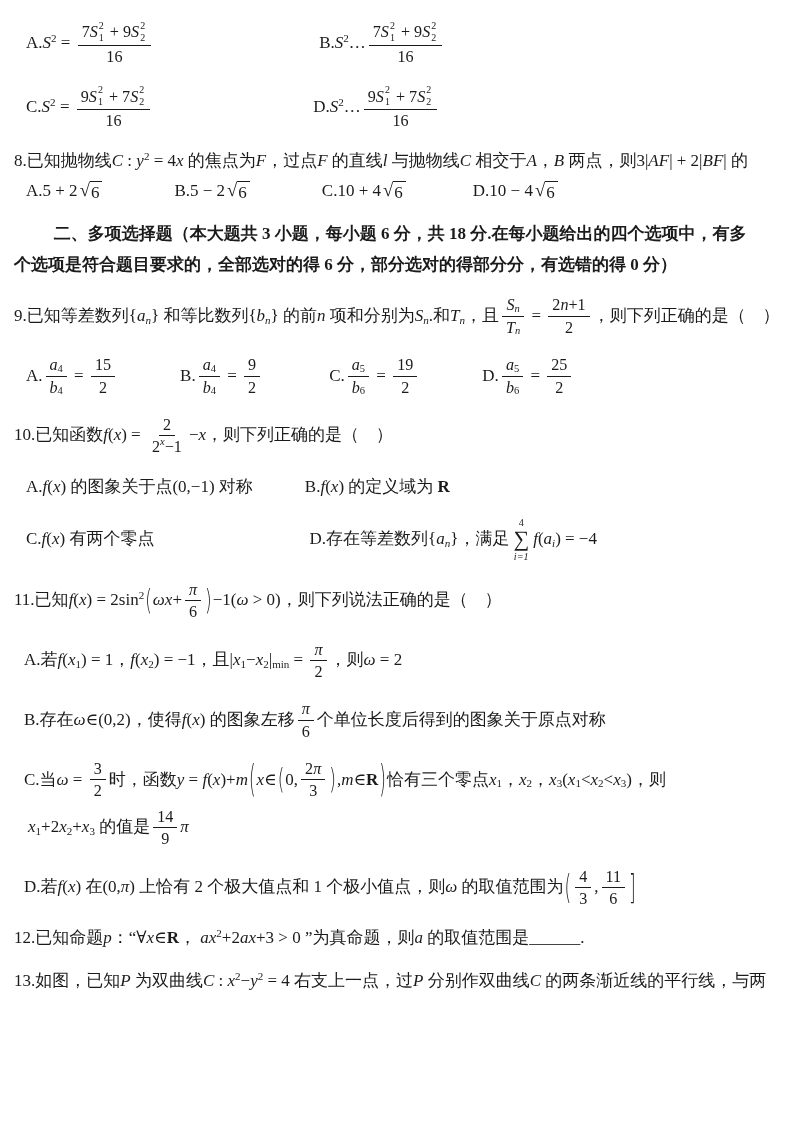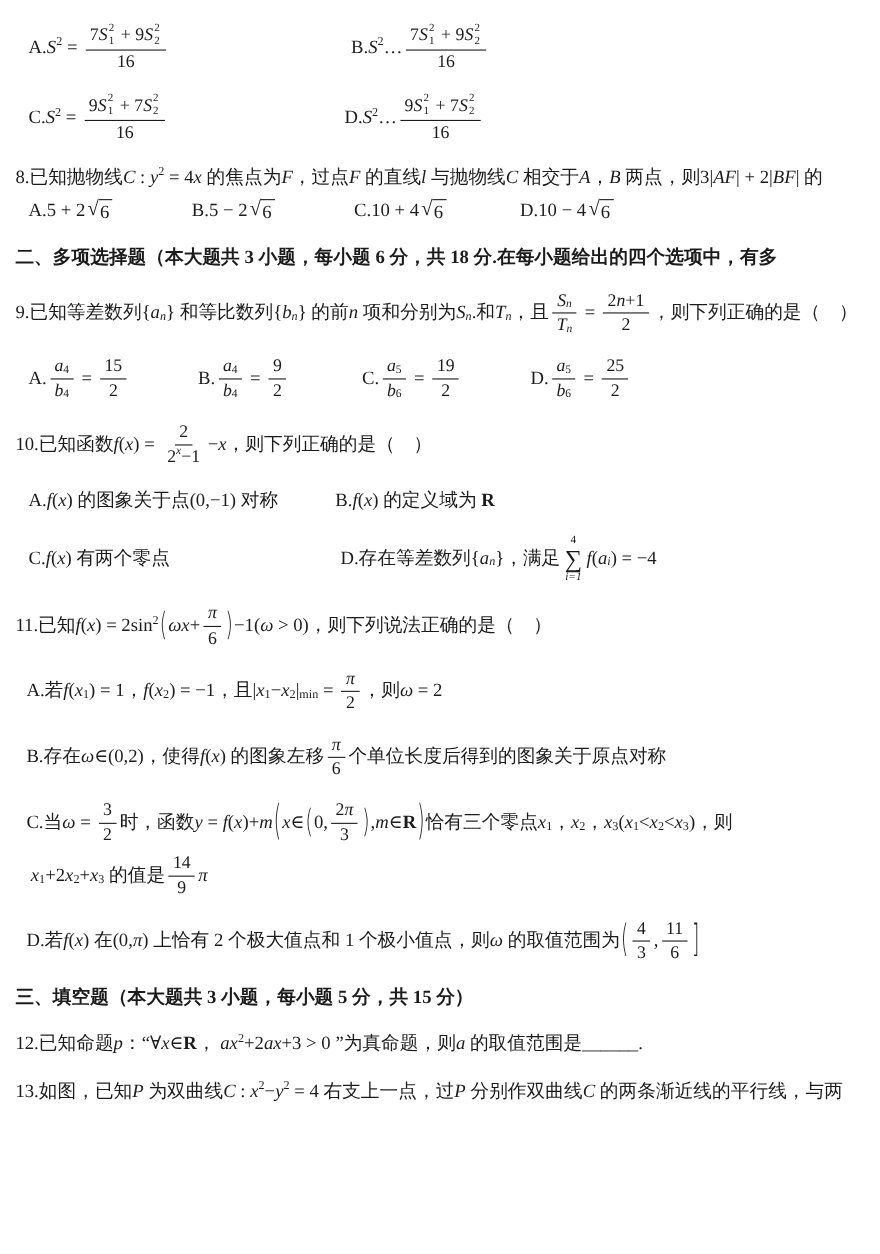--- a/index.html
+++ b/index.html
@@ -28,28 +28,28 @@
   .gap{display:inline-block;height:1px;flex:none}
 </style>
 </head>
 <body>
 
 <div class="page" id="doc">
     <div class="row" style="padding-left: 12px;"><span class="tx">A.</span><span class="tx it">S</span><span class="sup">2</span><span class="tx"> = </span><span class="frac"><span class="fnum"><span class="tx">7</span><span class="tx it">S</span><span class="ss"><span class="ssr">2</span><span class="ssr">1</span></span><span class="tx"> + 9</span><span class="tx it">S</span><span class="ss"><span class="ssr">2</span><span class="ssr">2</span></span></span><span class="fden"><span class="tx">16</span></span></span><span class="gap" style="width: 165px;"></span><span class="tx">B.</span><span class="tx it">S</span><span class="sup">2</span><span class="tx">…</span><span class="frac"><span class="fnum"><span class="tx">7</span><span class="tx it">S</span><span class="ss"><span class="ssr">2</span><span class="ssr">1</span></span><span class="tx"> + 9</span><span class="tx it">S</span><span class="ss"><span class="ssr">2</span><span class="ssr">2</span></span></span><span class="fden"><span class="tx">16</span></span></span></div>
     <div class="row" style="padding-left: 12px;"><span class="tx">C.</span><span class="tx it">S</span><span class="sup">2</span><span class="tx"> = </span><span class="frac"><span class="fnum"><span class="tx">9</span><span class="tx it">S</span><span class="ss"><span class="ssr">2</span><span class="ssr">1</span></span><span class="tx"> + 7</span><span class="tx it">S</span><span class="ss"><span class="ssr">2</span><span class="ssr">2</span></span></span><span class="fden"><span class="tx">16</span></span></span><span class="gap" style="width: 160px;"></span><span class="tx">D.</span><span class="tx it">S</span><span class="sup">2</span><span class="tx">…</span><span class="frac"><span class="fnum"><span class="tx">9</span><span class="tx it">S</span><span class="ss"><span class="ssr">2</span><span class="ssr">1</span></span><span class="tx"> + 7</span><span class="tx it">S</span><span class="ss"><span class="ssr">2</span><span class="ssr">2</span></span></span><span class="fden"><span class="tx">16</span></span></span></div>
     <div class="row" style="margin-bottom: 6px;"><span class="tx">8.已知抛物线</span><span class="tx it">C</span><span class="tx"> : </span><span class="tx it">y</span><span class="sup">2</span><span class="tx"> = 4</span><span class="tx it">x</span><span class="tx"> 的焦点为</span><span class="tx it">F</span><span class="tx">，过点</span><span class="tx it">F</span><span class="tx"> 的直线</span><span class="tx it">l</span><span class="tx"> 与抛物线</span><span class="tx it">C</span><span class="tx"> 相交于</span><span class="tx it">A</span><span class="tx">，</span><span class="tx it">B</span><span class="tx"> 两点，则</span><span class="tx">3|</span><span class="tx it">AF</span><span class="tx">| + 2|</span><span class="tx it">BF</span><span class="tx">| 的</span></div>
     <div class="row" style="padding-left: 12px;"><span class="tx">A.</span><span class="tx">5 + 2</span><span class="sqrt"><span class="rsym">√</span><span class="rcand">6</span></span><span class="gap" style="width: 70px;"></span><span class="tx">B.</span><span class="tx">5 − 2</span><span class="sqrt"><span class="rsym">√</span><span class="rcand">6</span></span><span class="gap" style="width: 70px;"></span><span class="tx">C.</span><span class="tx">10 + 4</span><span class="sqrt"><span class="rsym">√</span><span class="rcand">6</span></span><span class="gap" style="width: 65px;"></span><span class="tx">D.</span><span class="tx">10 − 4</span><span class="sqrt"><span class="rsym">√</span><span class="rcand">6</span></span></div>
-    <div class="row bold" style="margin-bottom: 17px;"><span class="tx">二、多项选择题（本大题共 3 小题，每小题 6 分，共 18 分.在每小题给出的四个选项中，有多</span></div>
+    <div class="row bold" style="margin-bottom: 6px; justify-content: center;"><span class="tx">二、多项选择题（本大题共 3 小题，每小题 6 分，共 18 分.在每小题给出的四个选项中，有多</span></div>
+    <div class="row bold"><span class="tx">个选项是符合题目要求的，全部选对的得 6 分，部分选对的得部分分，有选错的得 0 分）</span></div>
     <div class="row"><span class="tx">9.已知等差数列</span><span class="tx">{</span><span class="tx it">a</span><span class="sub it">n</span><span class="tx">}</span><span class="tx"> 和等比数列</span><span class="tx">{</span><span class="tx it">b</span><span class="sub it">n</span><span class="tx">}</span><span class="tx"> 的前</span><span class="tx it">n</span><span class="tx"> 项和分别为</span><span class="tx it">S</span><span class="sub it">n</span><span class="tx">.和</span><span class="tx it">T</span><span class="sub it">n</span><span class="tx">，且</span><span class="frac"><span class="fnum"><span class="tx it">S</span><span class="sub it">n</span></span><span class="fden"><span class="tx it">T</span><span class="sub it">n</span></span></span><span class="tx"> = </span><span class="frac"><span class="fnum"><span class="tx">2</span><span class="tx it">n</span><span class="tx">+1</span></span><span class="fden"><span class="tx">2</span></span></span><span class="tx">，则下列正确的是（　）</span></div>
     <div class="row" style="padding-left: 12px;"><span class="tx">A.</span><span class="frac"><span class="fnum"><span class="tx it">a</span><span class="sub">4</span></span><span class="fden"><span class="tx it">b</span><span class="sub">4</span></span></span><span class="tx"> = </span><span class="frac"><span class="fnum"><span class="tx">15</span></span><span class="fden"><span class="tx">2</span></span></span><span class="gap" style="width: 62px;"></span><span class="tx">B.</span><span class="frac"><span class="fnum"><span class="tx it">a</span><span class="sub">4</span></span><span class="fden"><span class="tx it">b</span><span class="sub">4</span></span></span><span class="tx"> = </span><span class="frac"><span class="fnum"><span class="tx">9</span></span><span class="fden"><span class="tx">2</span></span></span><span class="gap" style="width: 66px;"></span><span class="tx">C.</span><span class="frac"><span class="fnum"><span class="tx it">a</span><span class="sub">5</span></span><span class="fden"><span class="tx it">b</span><span class="sub">6</span></span></span><span class="tx"> = </span><span class="frac"><span class="fnum"><span class="tx">19</span></span><span class="fden"><span class="tx">2</span></span></span><span class="gap" style="width: 62px;"></span><span class="tx">D.</span><span class="frac"><span class="fnum"><span class="tx it">a</span><span class="sub">5</span></span><span class="fden"><span class="tx it">b</span><span class="sub">6</span></span></span><span class="tx"> = </span><span class="frac"><span class="fnum"><span class="tx">25</span></span><span class="fden"><span class="tx">2</span></span></span></div>
     <div class="row"><span class="tx">10.已知函数</span><span class="tx it">f</span><span class="tx">(</span><span class="tx it">x</span><span class="tx">) = </span><span class="frac"><span class="fnum"><span class="tx">2</span></span><span class="fden"><span class="tx">2</span><span class="sup it">x</span><span class="tx">−1</span></span></span><span class="tx">−</span><span class="tx it">x</span><span class="tx">，则下列正确的是（　）</span></div>
     <div class="row" style="padding-left: 12px;"><span class="tx">A.</span><span class="tx it">f</span><span class="tx">(</span><span class="tx it">x</span><span class="tx">)</span><span class="tx"> 的图象关于点</span><span class="tx">(0,−1)</span><span class="tx"> 对称</span><span class="gap" style="width: 52px;"></span><span class="tx">B.</span><span class="tx it">f</span><span class="tx">(</span><span class="tx it">x</span><span class="tx">)</span><span class="tx"> 的定义域为 </span><span class="tx bd">R</span></div>
     <div class="row" style="padding-left: 12px;"><span class="tx">C.</span><span class="tx it">f</span><span class="tx">(</span><span class="tx it">x</span><span class="tx">)</span><span class="tx"> 有两个零点</span><span class="gap" style="width: 155px;"></span><span class="tx">D.存在等差数列</span><span class="tx">{</span><span class="tx it">a</span><span class="sub it">n</span><span class="tx">}</span><span class="tx">，满足</span><span class="sum"><span class="stop">4</span><span class="ssig">∑</span><span class="sbot it">i=1</span></span><span class="tx it">f</span><span class="tx">(</span><span class="tx it">a</span><span class="sub it">i</span><span class="tx">) = −4</span></div>
     <div class="row"><span class="tx">11.已知</span><span class="tx it">f</span><span class="tx">(</span><span class="tx it">x</span><span class="tx">) = 2sin</span><span class="sup">2</span><span class="big" style="transform: scaleY(1.7);">(</span><span class="tx it">ω</span><span class="tx it">x</span><span class="tx">+</span><span class="frac"><span class="fnum"><span class="tx it">π</span></span><span class="fden"><span class="tx">6</span></span></span><span class="big" style="transform: scaleY(1.7);">)</span><span class="tx">−1</span><span class="tx">(</span><span class="tx it">ω</span><span class="tx"> &gt; 0)</span><span class="tx">，则下列说法正确的是（　）</span></div>
     <div class="row" style="padding-left: 10px;"><span class="tx">A.若</span><span class="tx it">f</span><span class="tx">(</span><span class="tx it">x</span><span class="sub">1</span><span class="tx">) = 1，</span><span class="tx it">f</span><span class="tx">(</span><span class="tx it">x</span><span class="sub">2</span><span class="tx">) = −1，且</span><span class="tx">|</span><span class="tx it">x</span><span class="sub">1</span><span class="tx">−</span><span class="tx it">x</span><span class="sub">2</span><span class="tx">|</span><span class="sub">min</span><span class="tx"> = </span><span class="frac"><span class="fnum"><span class="tx it">π</span></span><span class="fden"><span class="tx">2</span></span></span><span class="tx">，则</span><span class="tx it">ω</span><span class="tx"> = 2</span></div>
     <div class="row" style="padding-left: 10px;"><span class="tx">B.存在</span><span class="tx it">ω</span><span class="tx">∈(0,2)</span><span class="tx">，使得</span><span class="tx it">f</span><span class="tx">(</span><span class="tx it">x</span><span class="tx">)</span><span class="tx"> 的图象左移</span><span class="frac"><span class="fnum"><span class="tx it">π</span></span><span class="fden"><span class="tx">6</span></span></span><span class="tx">个单位长度后得到的图象关于原点对称</span></div>
     <div class="row" style="padding-left: 10px; margin-bottom: 6px;"><span class="tx">C.当</span><span class="tx it">ω</span><span class="tx"> = </span><span class="frac"><span class="fnum"><span class="tx">3</span></span><span class="fden"><span class="tx">2</span></span></span><span class="tx">时，函数</span><span class="tx it">y</span><span class="tx"> = </span><span class="tx it">f</span><span class="tx">(</span><span class="tx it">x</span><span class="tx">)</span><span class="tx">+</span><span class="tx it">m</span><span class="big" style="transform: scaleY(2.2);">(</span><span class="tx it">x</span><span class="tx">∈</span><span class="big" style="transform: scaleY(1.7);">(</span><span class="tx">0,</span><span class="frac"><span class="fnum"><span class="tx">2</span><span class="tx it">π</span></span><span class="fden"><span class="tx">3</span></span></span><span class="big" style="transform: scaleY(1.7);">)</span><span class="tx">,</span><span class="tx it">m</span><span class="tx">∈</span><span class="tx bd">R</span><span class="big" style="transform: scaleY(2.2);">)</span><span class="tx">恰有三个零点</span><span class="tx it">x</span><span class="sub">1</span><span class="tx">，</span><span class="tx it">x</span><span class="sub">2</span><span class="tx">，</span><span class="tx it">x</span><span class="sub">3</span><span class="tx">(</span><span class="tx it">x</span><span class="sub">1</span><span class="tx">&lt;</span><span class="tx it">x</span><span class="sub">2</span><span class="tx">&lt;</span><span class="tx it">x</span><span class="sub">3</span><span class="tx">)</span><span class="tx">，则</span></div>
     <div class="row" style="padding-left: 14px;"><span class="tx it">x</span><span class="sub">1</span><span class="tx">+2</span><span class="tx it">x</span><span class="sub">2</span><span class="tx">+</span><span class="tx it">x</span><span class="sub">3</span><span class="tx"> 的值是</span><span class="frac"><span class="fnum"><span class="tx">14</span></span><span class="fden"><span class="tx">9</span></span></span><span class="tx it">π</span></div>
     <div class="row" style="padding-left: 10px;"><span class="tx">D.若</span><span class="tx it">f</span><span class="tx">(</span><span class="tx it">x</span><span class="tx">)</span><span class="tx"> 在</span><span class="tx">(0,</span><span class="tx it">π</span><span class="tx">)</span><span class="tx"> 上恰有 2 个极大值点和 1 个极小值点，则</span><span class="tx it">ω</span><span class="tx"> 的取值范围为</span><span class="big" style="transform: scaleY(2);">(</span><span class="frac"><span class="fnum"><span class="tx">4</span></span><span class="fden"><span class="tx">3</span></span></span><span class="tx">,</span><span class="frac"><span class="fnum"><span class="tx">11</span></span><span class="fden"><span class="tx">6</span></span></span><span class="big" style="transform: scaleY(2);">]</span></div>
-    <div class="row bold"><span class="tx">三、填空题（本大题共 3 小题，每小题 5 分，共 15 分）</span></div>
     <div class="row"><span class="tx">12.已知命题</span><span class="tx it">p</span><span class="tx">：“∀</span><span class="tx it">x</span><span class="tx">∈</span><span class="tx bd">R</span><span class="tx">， </span><span class="tx it">a</span><span class="tx it">x</span><span class="sup">2</span><span class="tx">+2</span><span class="tx it">a</span><span class="tx it">x</span><span class="tx">+3 &gt; 0</span><span class="tx"> ”为真命题，则</span><span class="tx it">a</span><span class="tx"> 的取值范围是______.</span></div>
     <div class="row"><span class="tx">13.如图，已知</span><span class="tx it">P</span><span class="tx"> 为双曲线</span><span class="tx it">C</span><span class="tx"> : </span><span class="tx it">x</span><span class="sup">2</span><span class="tx">−</span><span class="tx it">y</span><span class="sup">2</span><span class="tx"> = 4</span><span class="tx"> 右支上一点，过</span><span class="tx it">P</span><span class="tx"> 分别作双曲线</span><span class="tx it">C</span><span class="tx"> 的两条渐近线的平行线，与两</span></div>
   </div>
 
 </body></html>

